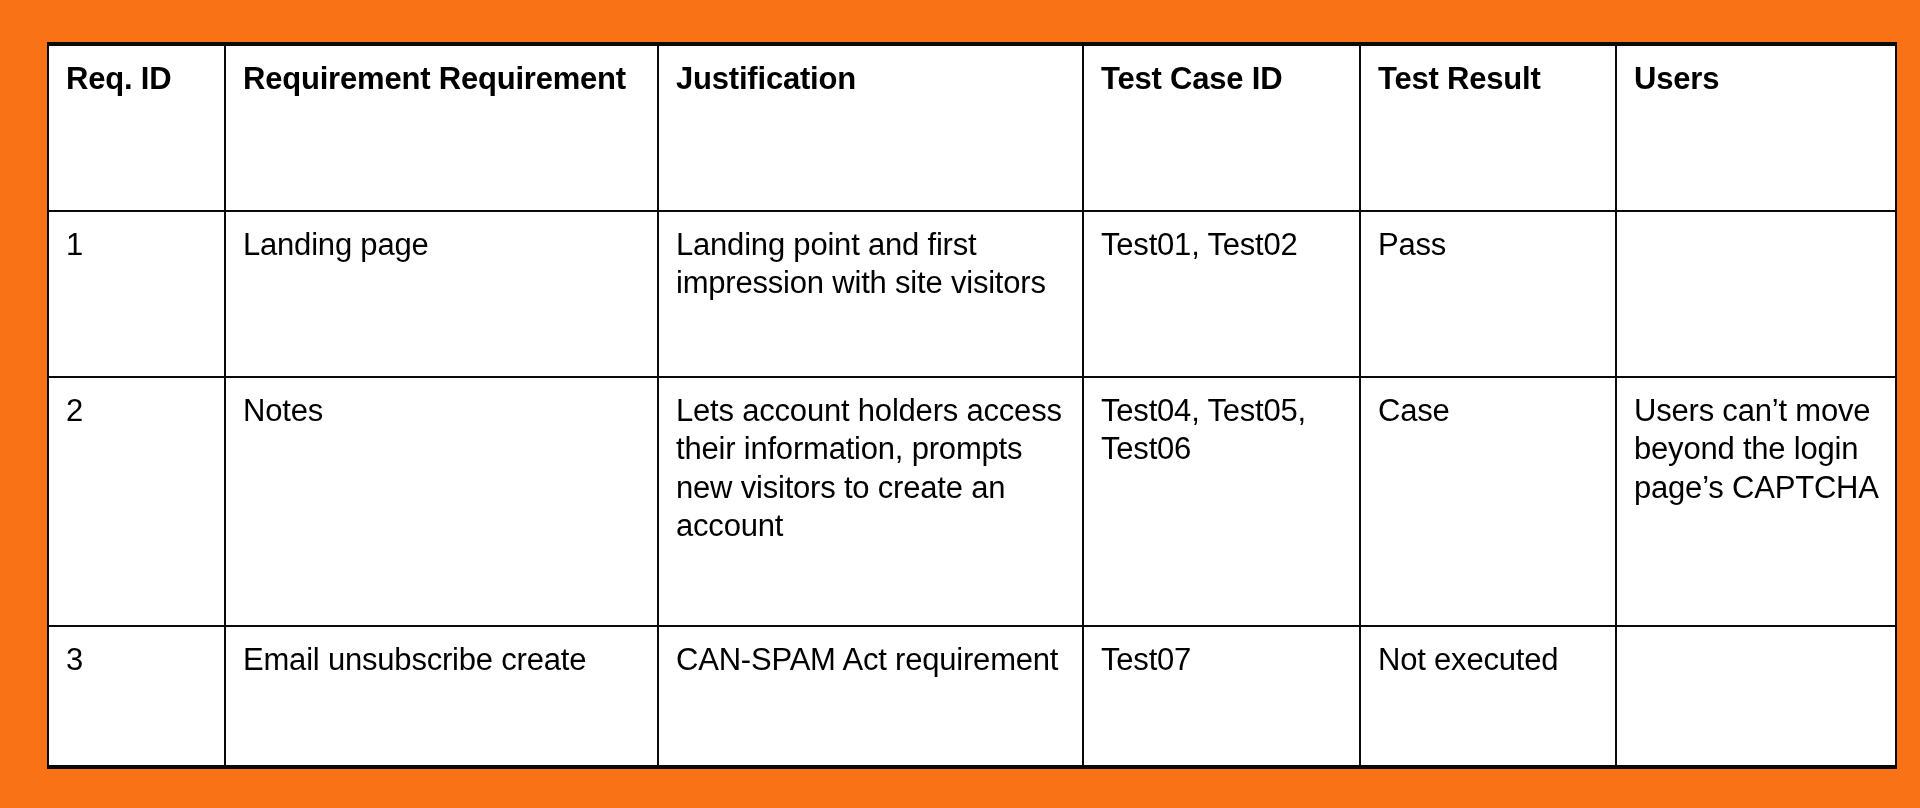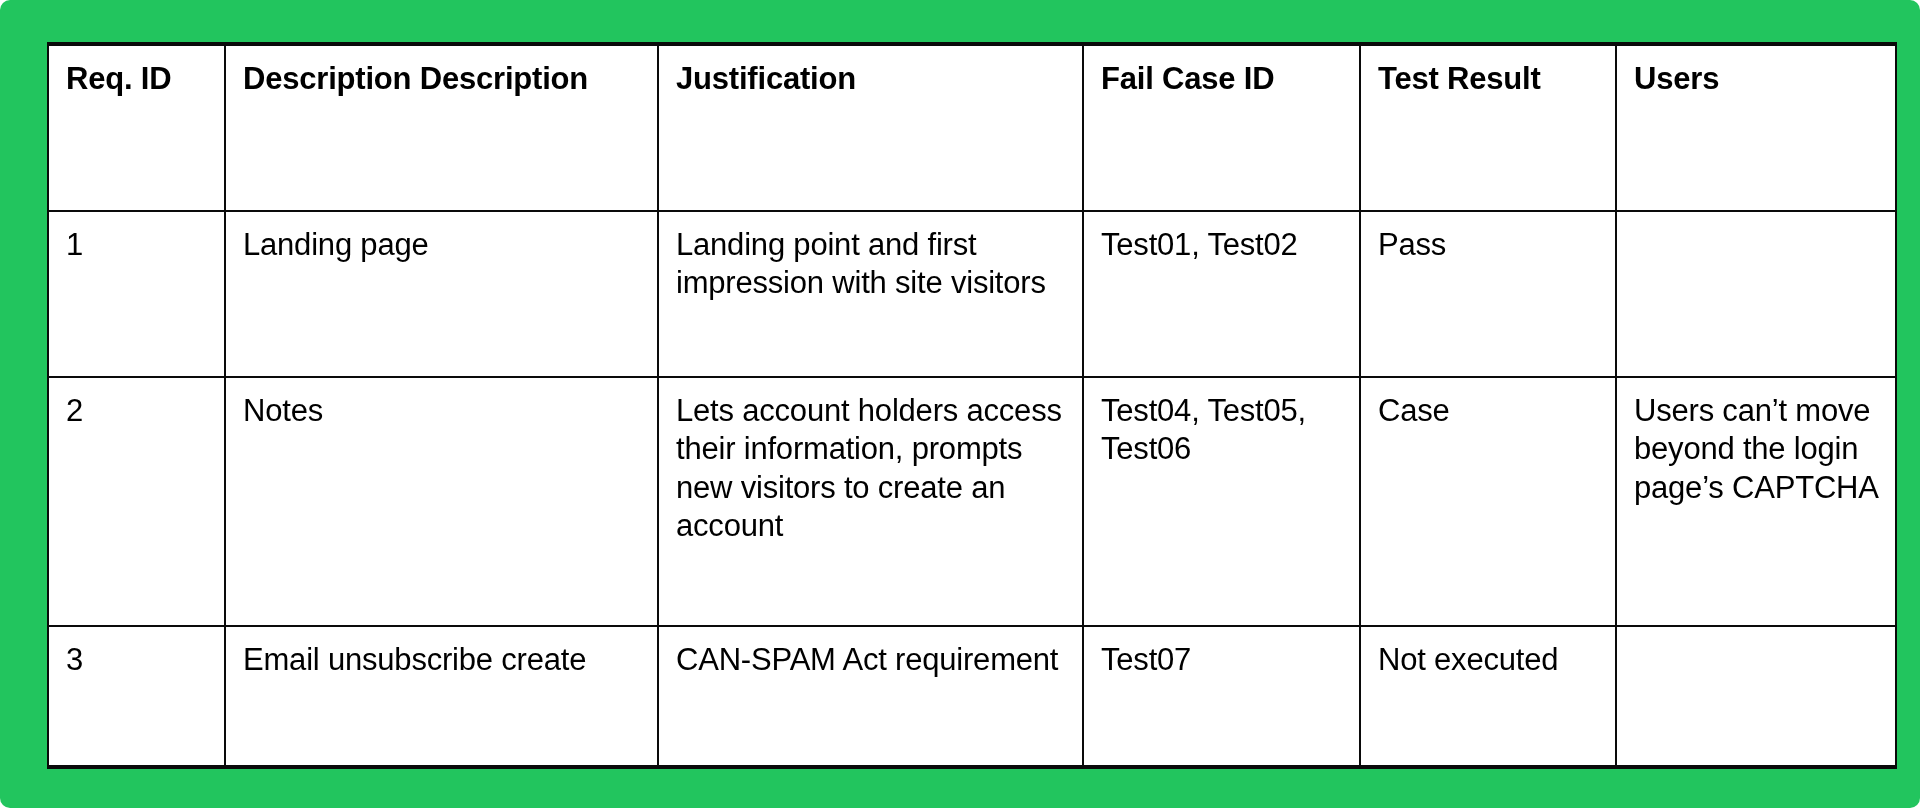--- a/index.html
+++ b/index.html
@@ -12,22 +12,21 @@
     height: 808px;
     font-family: "Liberation Sans", sans-serif;
     color: #000000;
     overflow: hidden;
   }
 
   .page {
     position: relative;
     width: 1920px;
     height: 808px;
-    background: #22c55e;
-    border-radius: 10px;
+    background: #f97316;
   }
 
   .matrix-wrap {
     position: absolute;
     left: 47px;
     top: 42px;
     width: 1848px;
   }
 
   table.matrix {
@@ -83,23 +82,23 @@
         <col class="c-reqid">
         <col class="c-desc">
         <col class="c-just">
         <col class="c-testcase">
         <col class="c-result">
         <col class="c-notes">
       </colgroup>
       <thead>
         <tr>
           <th class="cell-h1">Req. ID</th>
-          <th class="cell-h1">Description Description</th>
+          <th class="cell-h1">Requirement Requirement</th>
           <th class="cell-h1">Justification</th>
-          <th class="cell-h1">Fail Case ID</th>
+          <th class="cell-h1">Test Case ID</th>
           <th class="cell-h1">Test Result</th>
           <th class="cell-h1">Users</th>
         </tr>
       </thead>
       <tbody>
         <tr class="row-1">
           <td>1</td>
           <td>Landing page</td>
           <td>Landing point and first impression with site visitors</td>
           <td>Test01, Test02</td>

